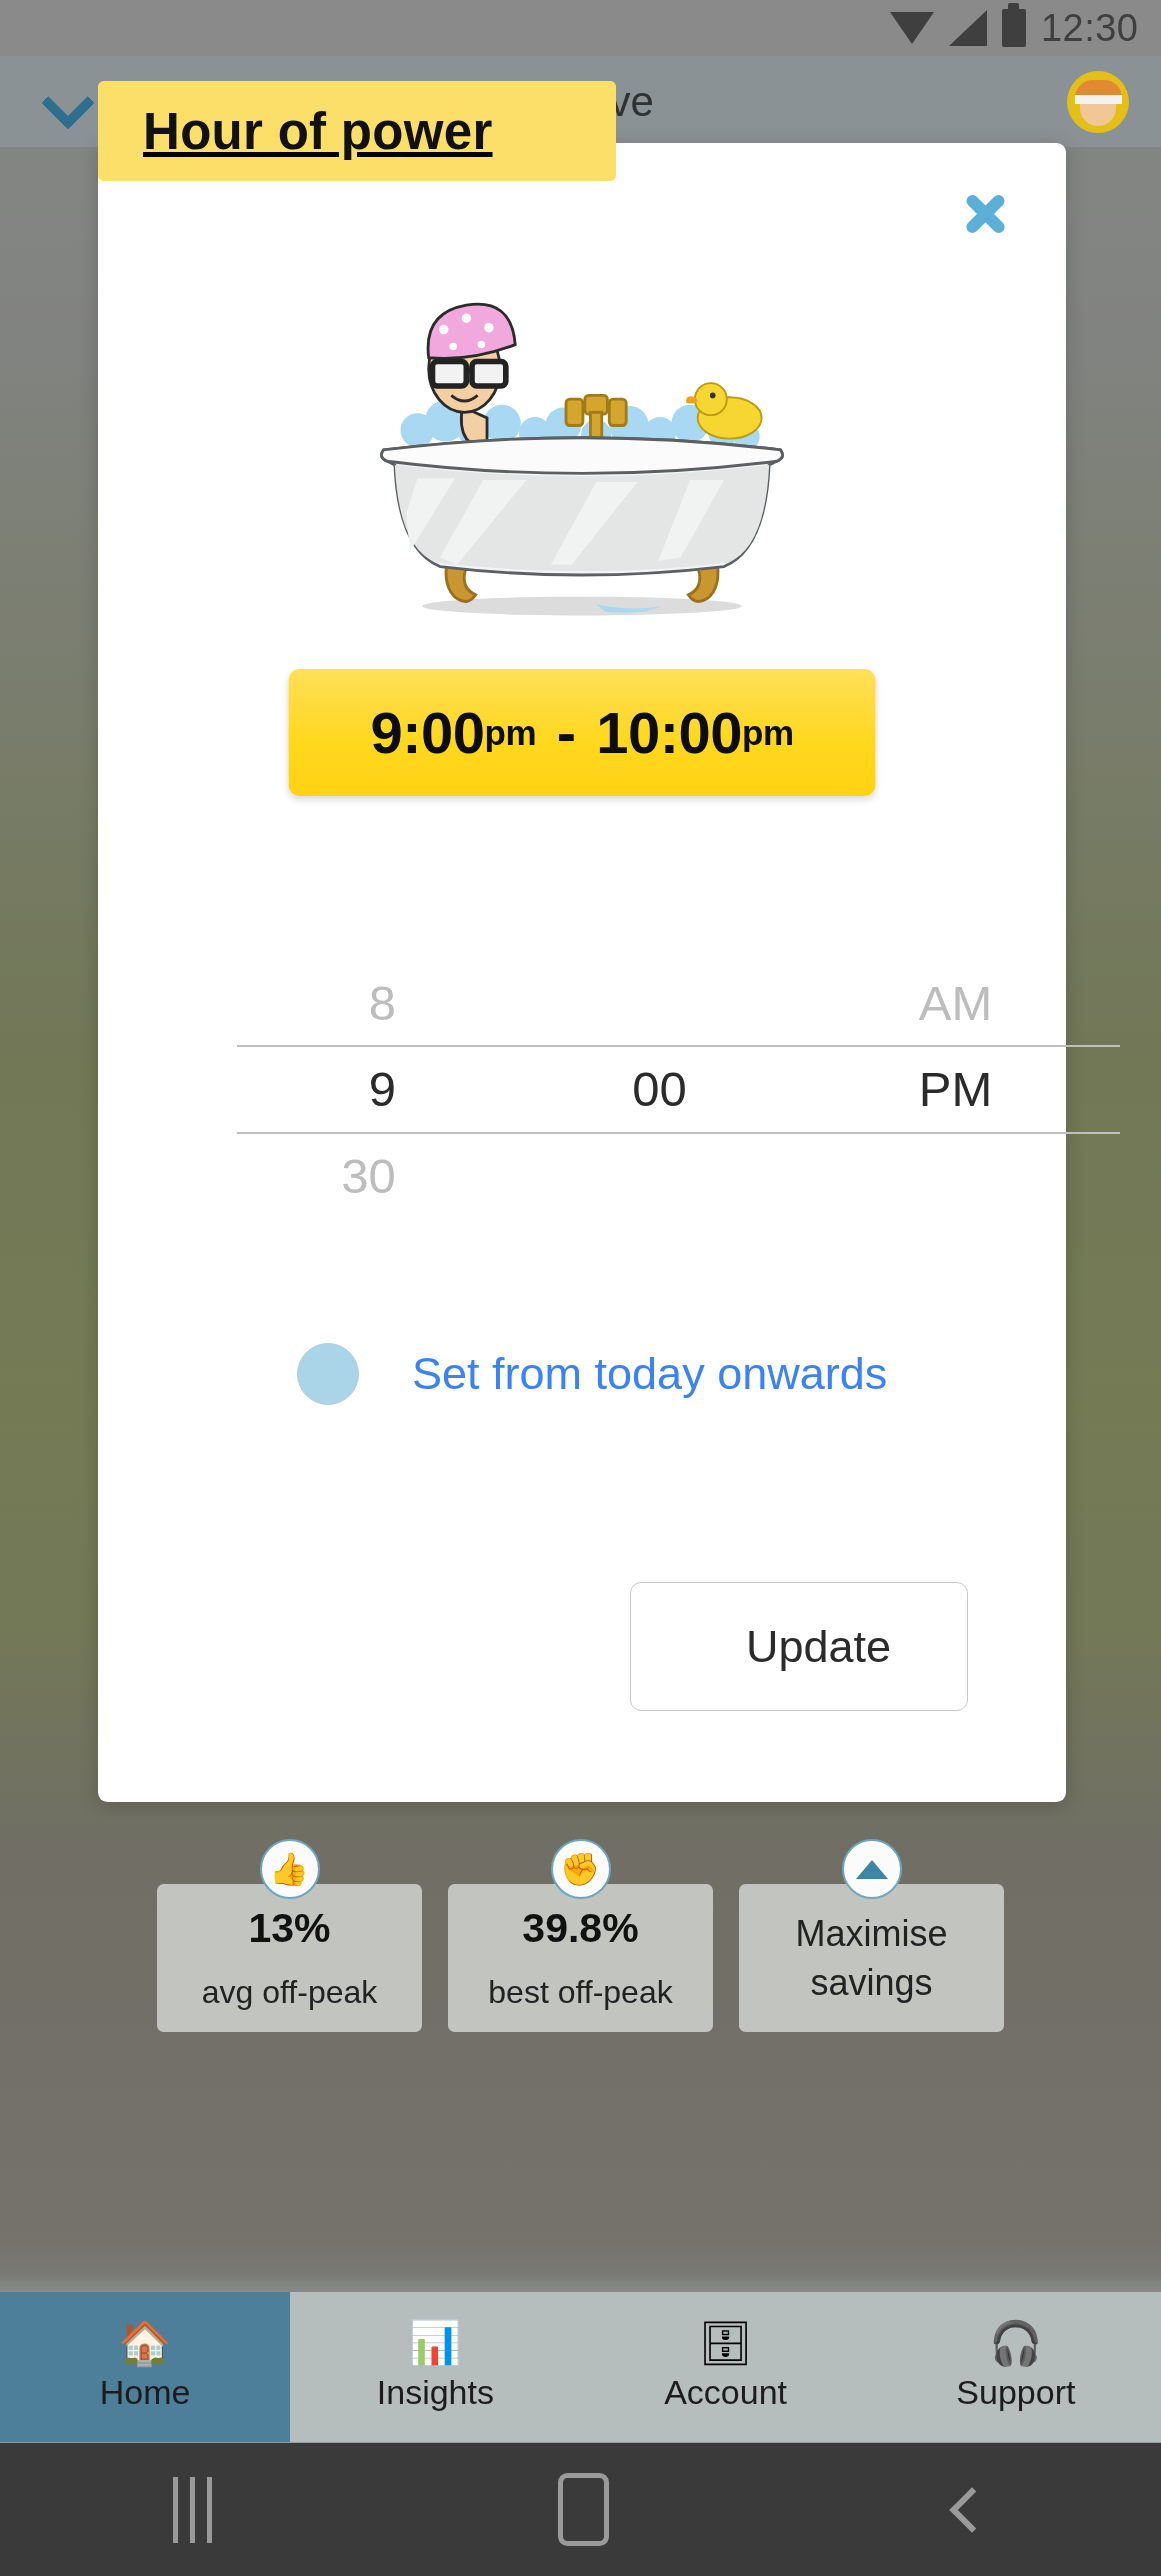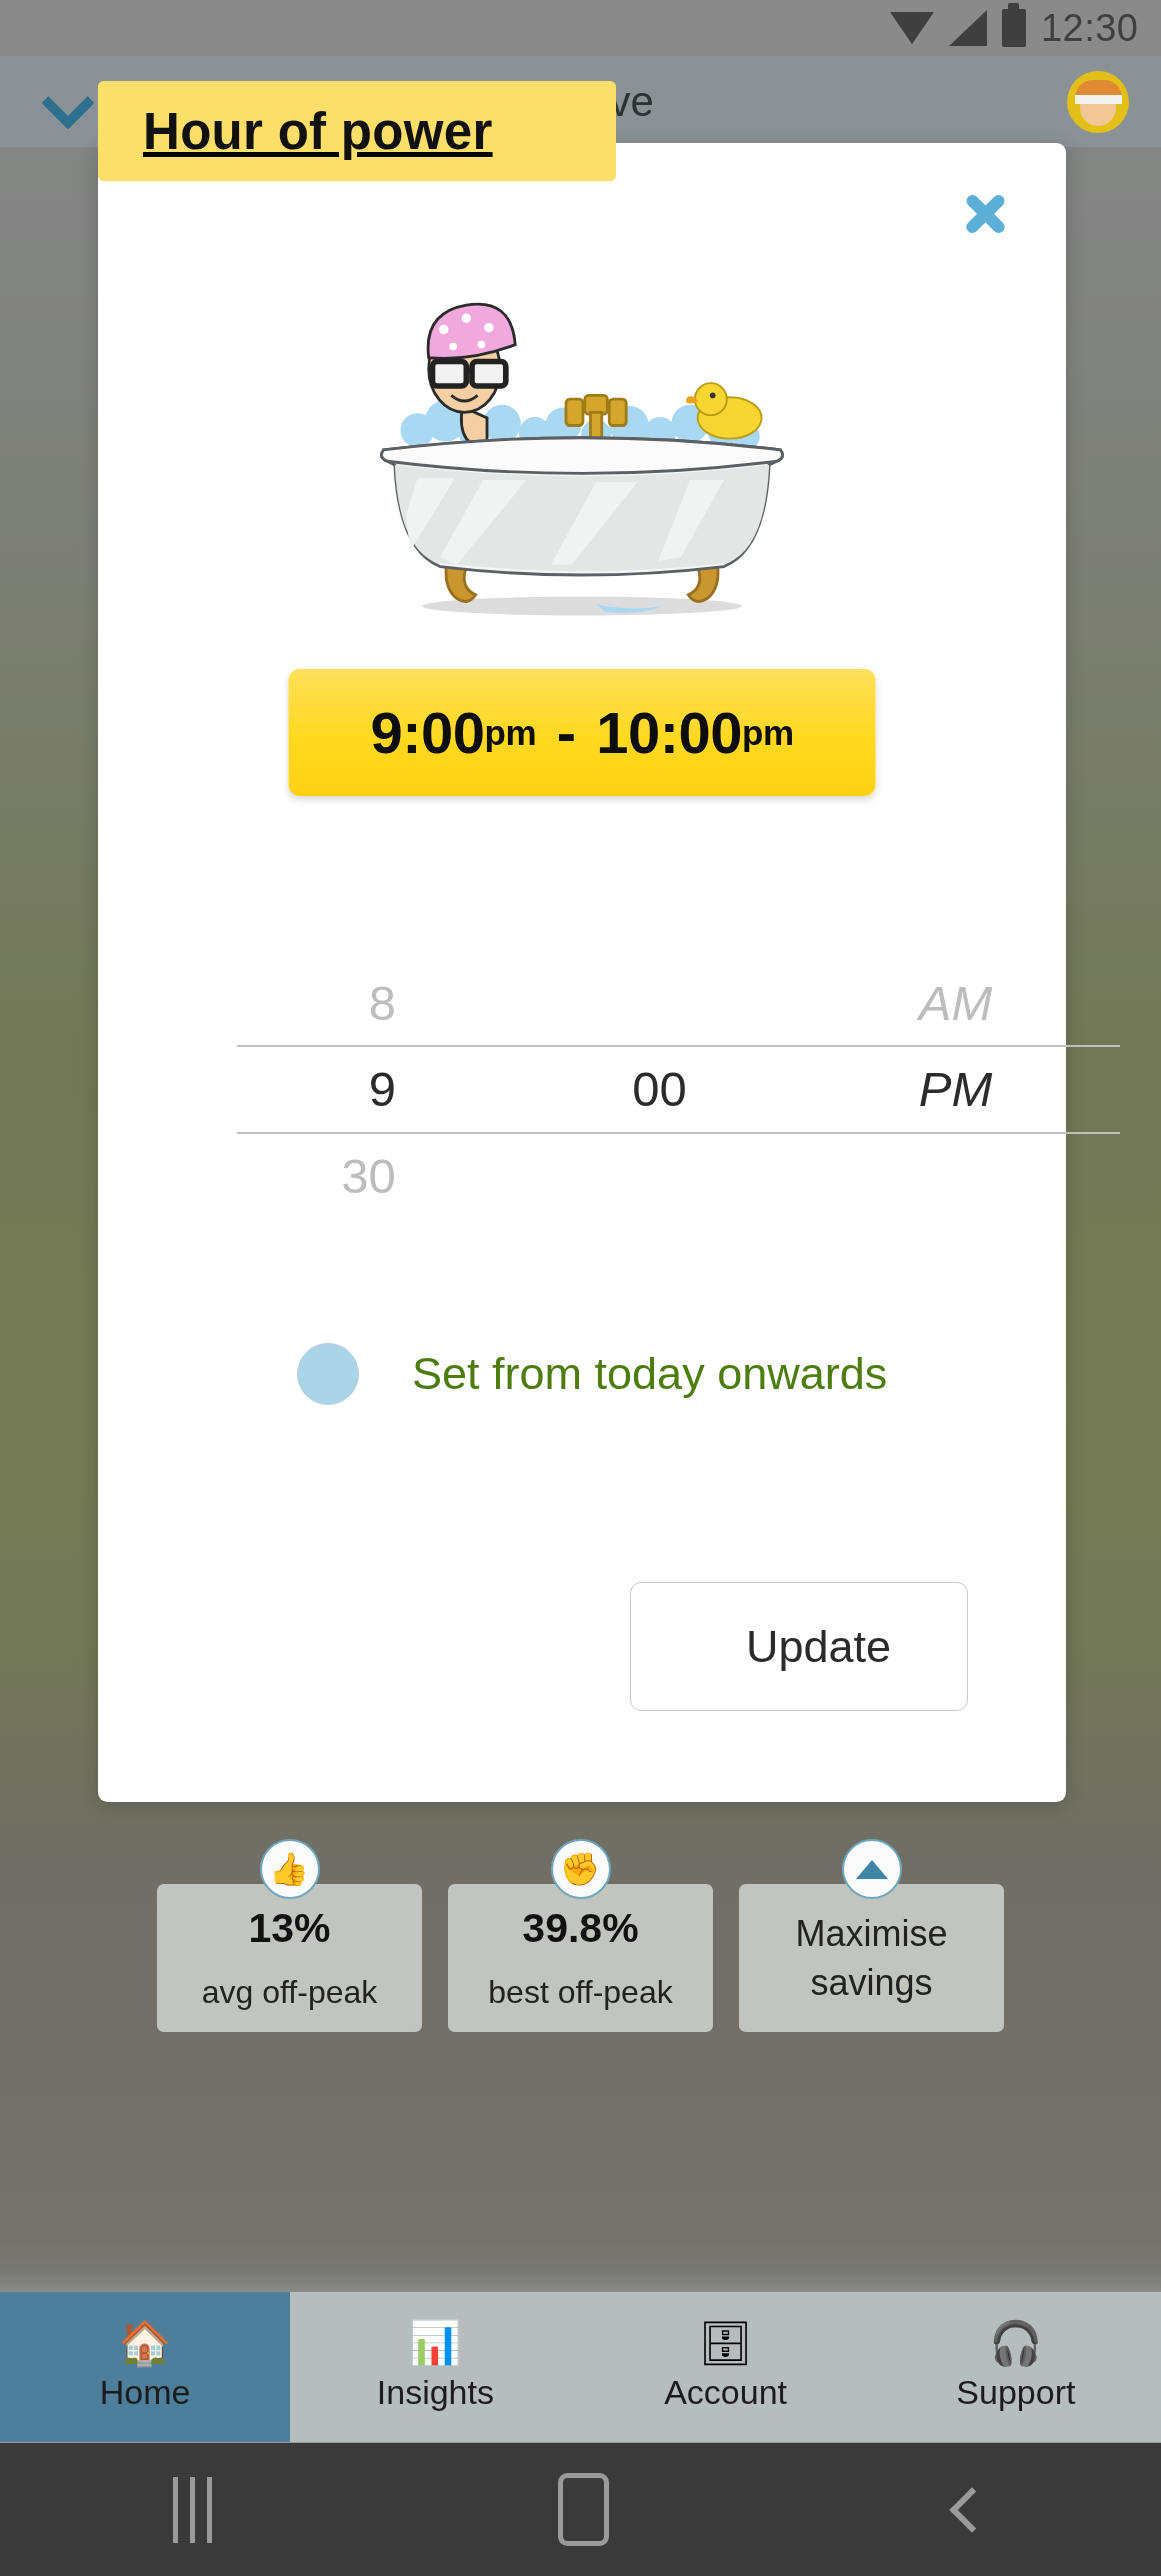--- a/index.html
+++ b/index.html
@@ -109,32 +109,32 @@
   }
   #time-pill .sup { font-size: 35px; font-weight: bold; }
   #time-pill .dash { padding: 0 20.7px; }
 
   
   #picker { position: absolute; left: 139px; top: 817px; width: 883px; height: 254px; }
   .pick-row { display: flex; height: 85px; align-items: center; }
   .pick-row .col { text-align: center; font-size: 49px; }
   .col-h { width: 291px; }
   .col-m { width: 263px; }
-  .col-p { width: 329px; font-style: italic; }
+  .col-p { width: 329px; }
   .row-above .col, .row-below .col { color: #bdbdbd; }
   .row-sel .col { color: #2b2b2b; }
   .pick-line { height: 1.9px; background: #bfbfbf; width: 883px; }
 
   
   #radios { position: absolute; left: 199px; top: 1174px; }
   .radio-row { display: flex; align-items: center; height: 113px; cursor: pointer; }
   .radio-dot { width: 62px; height: 62px; border-radius: 50%;
                border: 1.9px solid #c9c9c9; background: #fff; }
   .radio-dot.on { background: #aad5e9; border-color: #b6cfda; }
-  .radio-label { margin-left: 53px; font-size: 45px; color: #4d7c0f; }
+  .radio-label { margin-left: 53px; font-size: 45px; color: #3b82f6; }
 
   
   #update-btn {
     position: absolute; right: 98px; top: 1439px; width: 338px; height: 129px;
     border: 1.9px solid #c9c9c9; border-radius: 11px; background: #fff;
     display: flex; align-items: center; justify-content: center;
     font-size: 45px; color: #2b2b2b; cursor: pointer; padding-left: 39px;
   }
 
   

